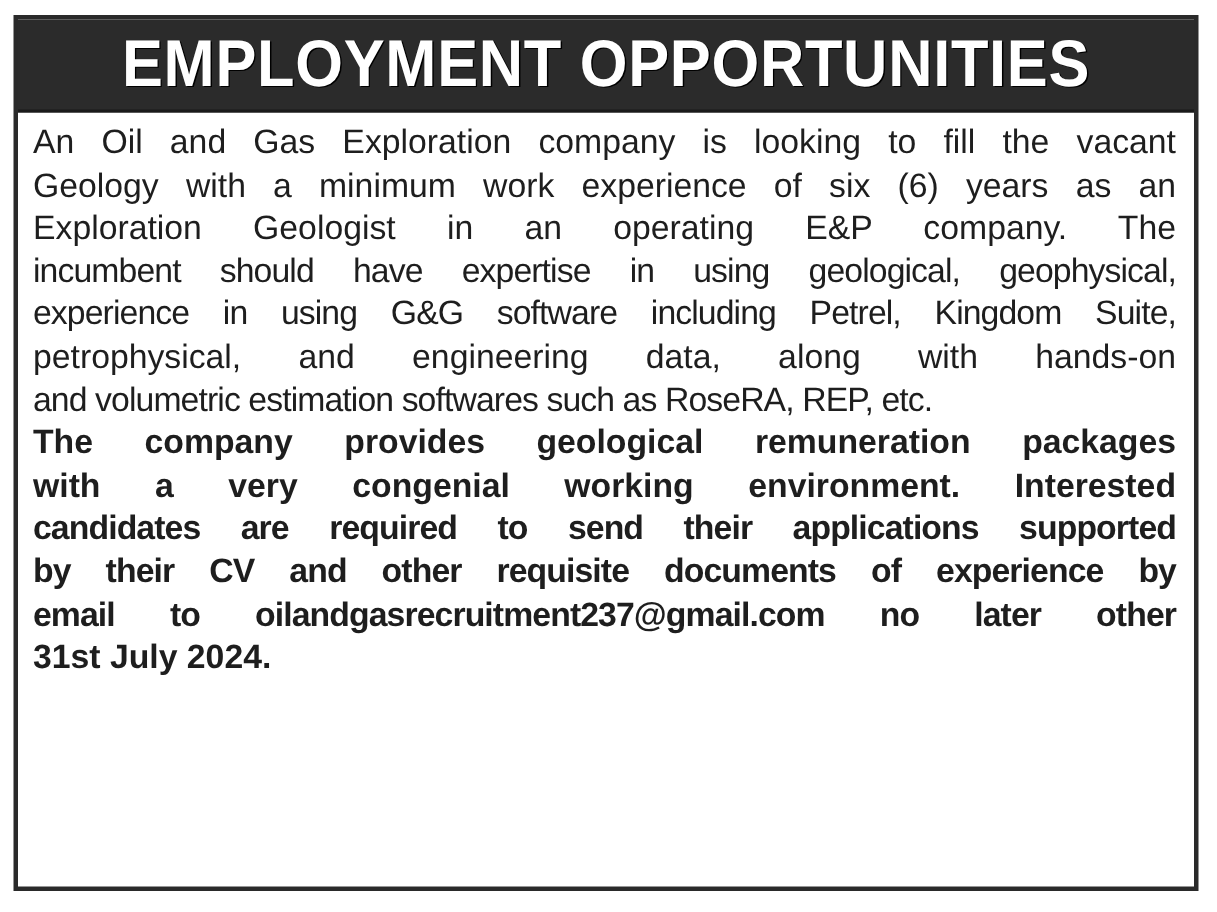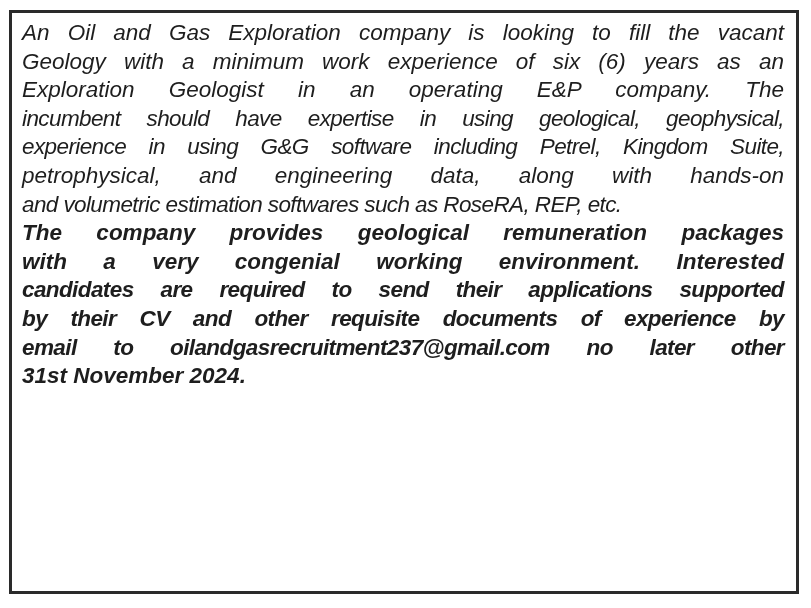--- a/index.html
+++ b/index.html
@@ -15,43 +15,46 @@
   .header h1 {
     margin:0; color:#ffffff; font-family:"Liberation Sans", sans-serif; font-weight:bold;
     font-size:44px; letter-spacing:0.5px; transform:scaleX(0.93); white-space:nowrap;
     text-shadow:1px 1px 0 #000;
   }
   .body {
     padding:6px 12px 0 10px;
     font-family:"Liberation Sans", sans-serif; color:#1e1e1e;
     font-size:22.5px; line-height:28.6px;
   }
-  .line { display:block; white-space:nowrap; text-align:justify; text-align-last:justify; height:28.6px;font-style:italic; }
+  .line { display:block; white-space:nowrap; text-align:justify; text-align-last:justify; height:28.6px; }
   .line.last { text-align-last:left; }
   .bold .line { font-weight:bold; font-size:22.5px; }
   .cond { letter-spacing:-0.6px; }
 </style>
 </head>
 <body>
 
 <div class="ad">
+  <div class="header">
+    <h1>EMPLOYMENT OPPORTUNITIES</h1>
+  </div>
   <div class="body">
     <div>
       <span class="line">An Oil and Gas Exploration company is looking to fill the vacant</span>
     </div>
     <div>
       <span class="line">Geology with a minimum work experience of six (6) years as an</span>
       <span class="line">Exploration Geologist in an operating E&amp;P company. The</span>
       <span class="line cond">incumbent should have expertise in using geological, geophysical,</span>
       <span class="line cond">experience in using G&amp;G software including Petrel, Kingdom Suite,</span>
       <span class="line">petrophysical, and engineering data, along with hands-on</span>
       <span class="line last cond">and volumetric estimation softwares such as RoseRA, REP, etc.</span>
     </div>
     <div class="bold">
       <span class="line">The company provides geological remuneration packages</span>
       <span class="line">with a very congenial working environment. Interested</span>
       <span class="line cond">candidates are required to send their applications supported</span>
       <span class="line cond">by their CV and other requisite documents of experience by</span>
       <span class="line cond">email to oilandgasrecruitment237@gmail.com no later other</span>
-      <span class="line last">31st November 2024.</span>
+      <span class="line last">31st July 2024.</span>
     </div>
   </div>
 </div>
 
 </body></html>

